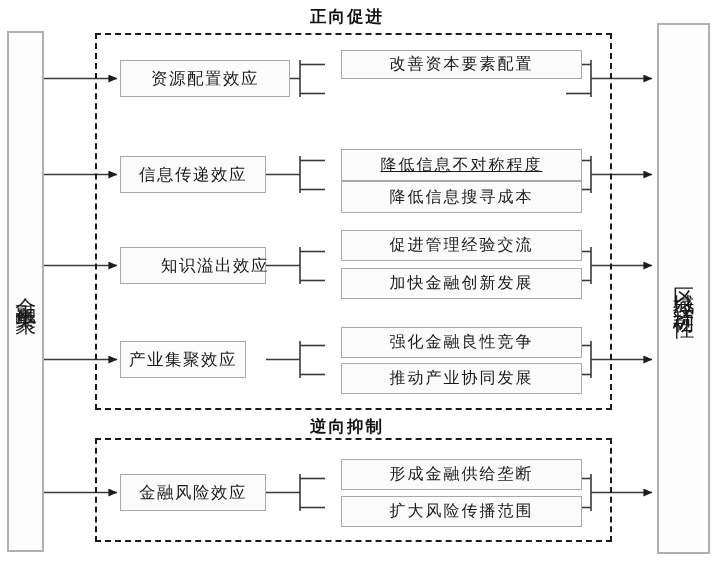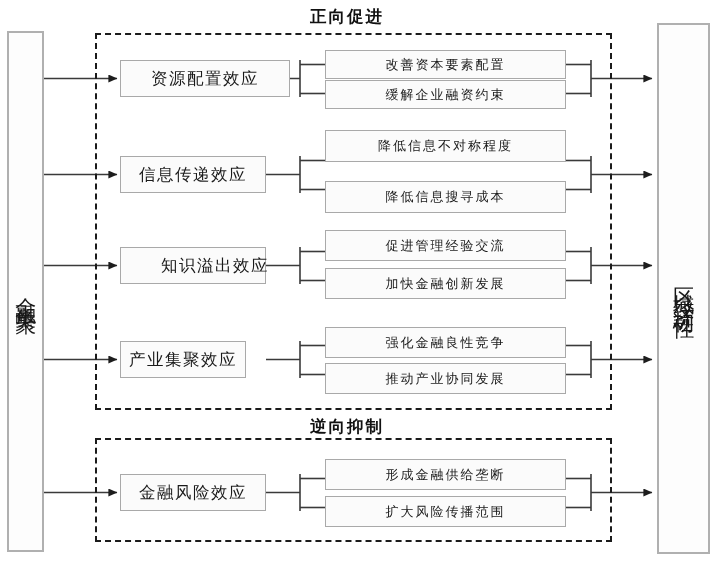--- a/index.html
+++ b/index.html
@@ -59,22 +59,23 @@
   }
 
   
   .effect {
     font-size: 16.5px;
     letter-spacing: 1.5px;
   }
 
   
   .leaf {
-    font-size: 13px;
+    font-size: 16px;
     letter-spacing: 2px;
+    margin-left: 16px;
   }
 
   
   .region {
     position: absolute;
     box-sizing: border-box;
     border: 2px dashed #1b1b1b;
     background: transparent;
   }
   .region-title {
@@ -172,28 +173,25 @@
   <div class="node pillar" style="left:657px; top:23px; width:53px; height:531px;">
     <span class="pillar-text">区域经济韧性</span>
   </div>
 
   <div class="node effect" style="left:120px; top:60px; width:170px; height:37px;font-family:Liberation Serif, serif;">
     <span>资源配置效应</span>
   </div>
   <div class="node leaf" style="left:325px; top:50px; width:241px; height:29px;">
     <span>改善资本要素配置</span>
   </div>
-  <div class="node leaf" style="left:325px; top:80px; width:241px; height:29px;">
-    <span>缓解企业融资约束</span>
-  </div>
 
   <div class="node effect" style="left:120px; top:156px; width:146px; height:37px;">
     <span>信息传递效应</span>
   </div>
-  <div class="node leaf" style="left:325px; top:130px; width:241px; height:32px;">
+  <div class="node leaf" style="left:325px; top:149px; width:241px; height:32px;text-decoration:underline;">
     <span>降低信息不对称程度</span>
   </div>
   <div class="node leaf" style="left:325px; top:181px; width:241px; height:32px;">
     <span>降低信息搜寻成本</span>
   </div>
 
   <div class="node effect" style="left:120px; top:247px; width:146px; height:37px;padding-left:44px;">
     <span>知识溢出效应</span>
   </div>
   <div class="node leaf" style="left:325px; top:230px; width:241px; height:31px;">

